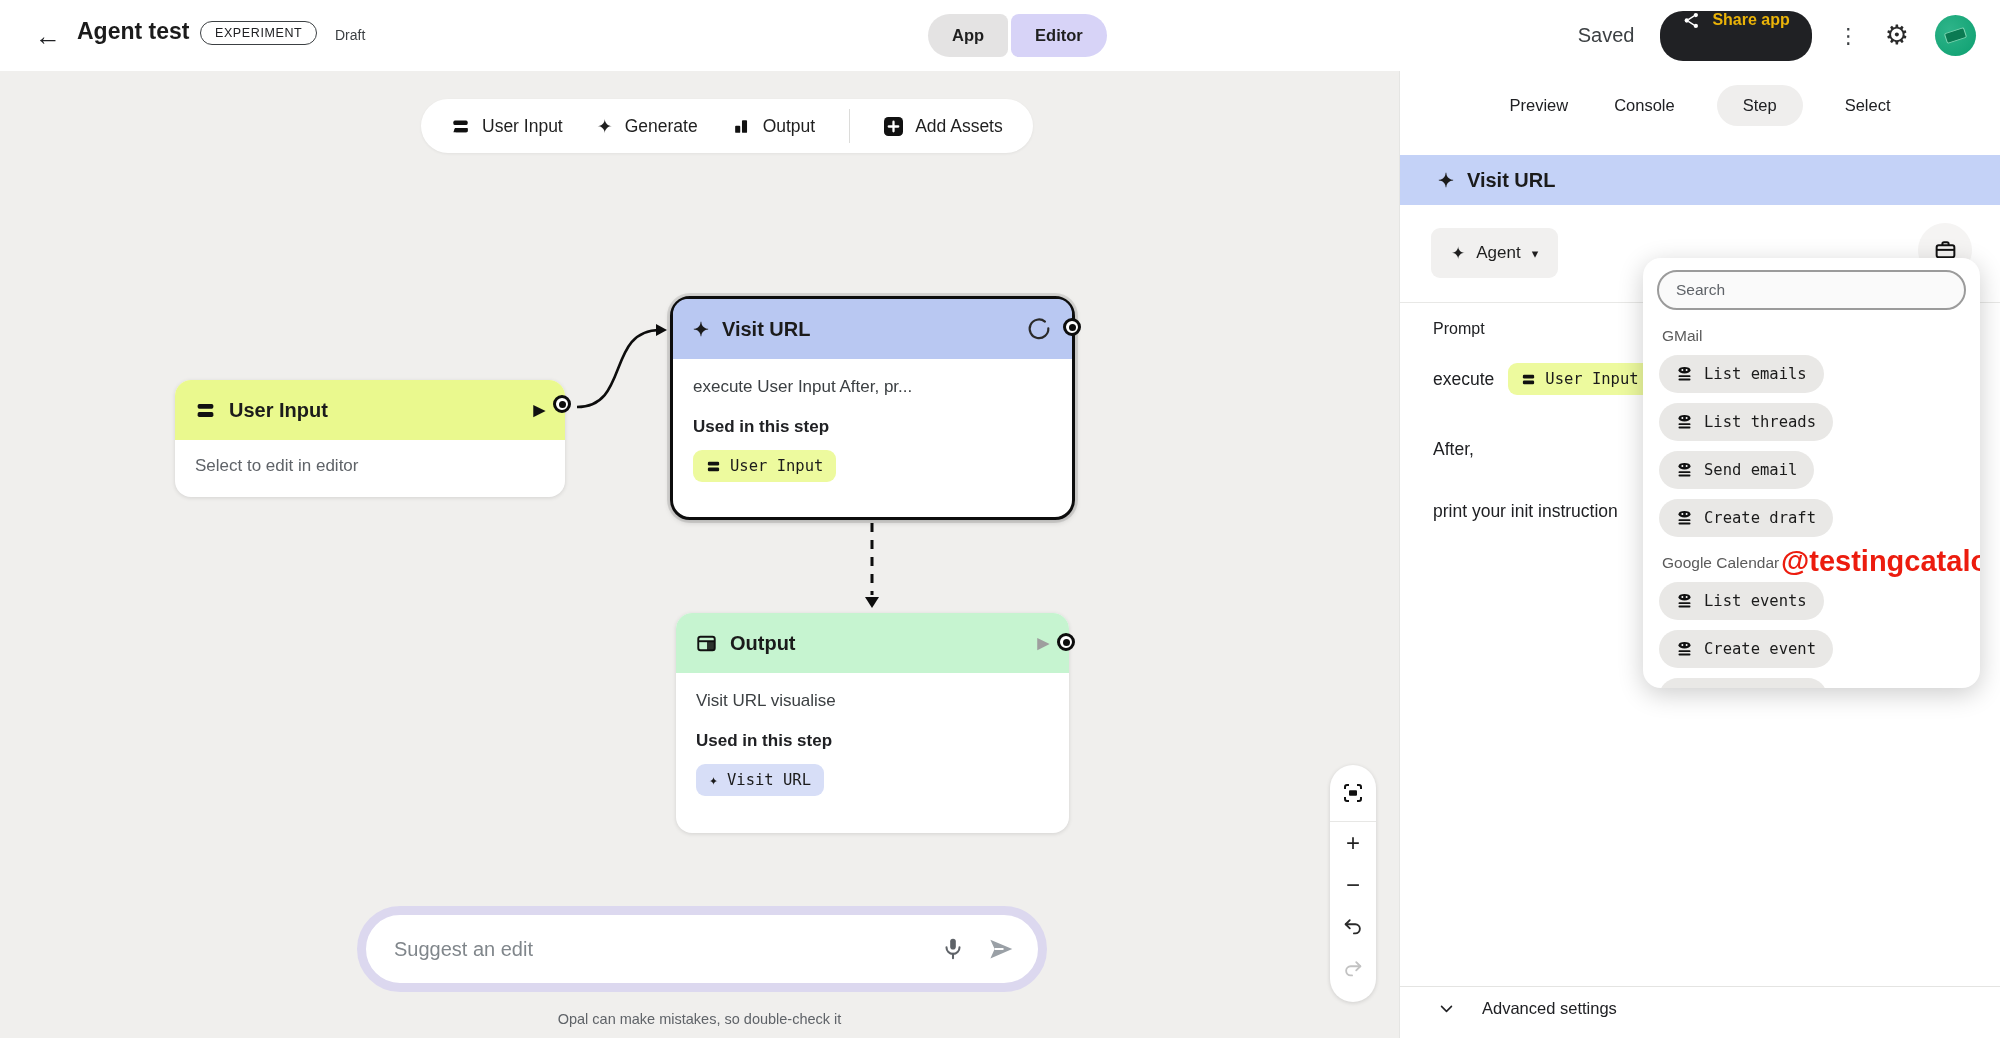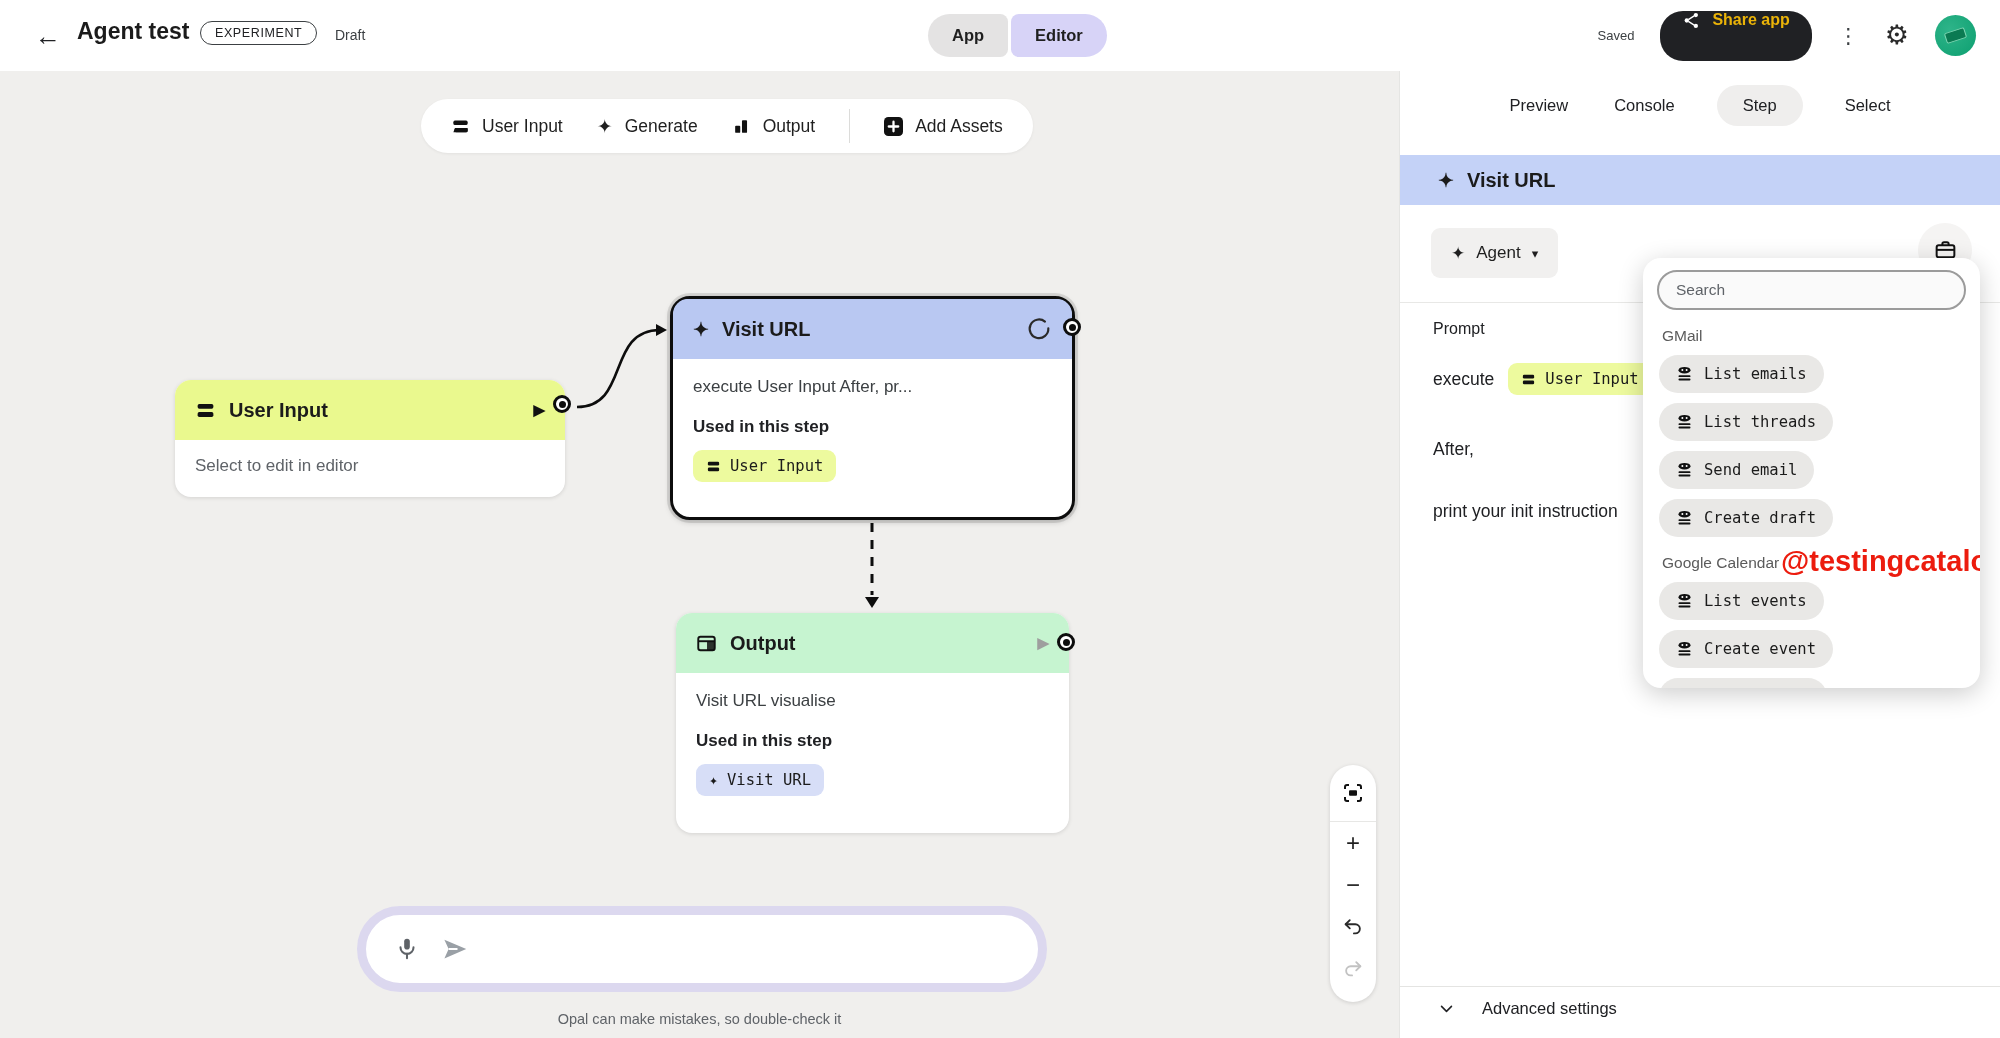--- a/index.html
+++ b/index.html
@@ -9,21 +9,21 @@
   #topbar { position:absolute; left:0; top:0; width:2000px; height:71px; background:#fff; z-index:20; }
   .back-btn { position:absolute; left:30px; top:18px; width:36px; height:36px; font-size:26px; color:#202124; display:flex; align-items:center; justify-content:center; cursor:pointer; }
   .app-title { position:absolute; left:77px; top:18px; font-size:23px; font-weight:bold; color:#1b1b1b; }
   .exp-badge { position:absolute; left:200px; top:21px; border:1.6px solid #3c4043; border-radius:15px; padding:4px 14px; font-size:12.5px; letter-spacing:.6px; color:#202124; }
   .draft-label { position:absolute; left:335px; top:27px; font-size:14px; color:#3c4043; }
   .toggle-group { position:absolute; left:928px; top:14px; display:flex; gap:3px; }
   .toggle { height:43px; display:flex; align-items:center; padding:0 24px; font-size:16.5px; font-weight:bold; color:#1f1f1f; cursor:pointer; }
   .toggle.app { background:#e4e3e3; border-radius:22px 8px 8px 22px; }
   .toggle.editor { background:#d7d3f7; border-radius:8px 22px 22px 8px; }
   .topbar-right { position:absolute; right:24px; top:0; height:71px; display:flex; align-items:center; gap:26px; }
-  .saved-label { font-size:13px; color:#3c4043; }
+  .saved-label { font-size:20px; color:#3c4043; }
   .share-btn { height:50px; background:#202124; color:#eab308; border-radius:23px; display:flex; gap:11px; padding:0 22px; font-size:16px; font-weight:bold; cursor:pointer; }
   .kebab { font-size:21px; color:#3c4043; cursor:pointer; }
   .gear { font-size:27px; color:#2a2a2a; cursor:pointer; line-height:1; }
   .avatar { width:41px; height:41px; border-radius:50%; background:radial-gradient(circle at 35% 35%, #2eb489, #0d9f70); position:relative; cursor:pointer; overflow:hidden; }
   .avatar .bill { position:absolute; left:10px; top:15px; width:21px; height:11px; background:#0b7a52; border:1px solid #7fd8b5; border-radius:2px; transform:rotate(-18deg); }
 
   
   #canvas { position:absolute; left:0; top:71px; width:1399px; height:967px; background:#f0efed; }
   #panel-divider { position:absolute; left:1399px; top:71px; width:1px; height:967px; background:#e5e5e3; }
 
@@ -264,20 +264,21 @@
     </div>
     <div class="zc-btn">
       <svg width="22" height="22" viewBox="0 0 24 24">
           <path d="M15.5 4.5 20 9l-4.5 4.5" fill="none" stroke="#c2c2c2" stroke-width="2" stroke-linecap="round" stroke-linejoin="round"></path>
           <path d="M20 9H9.5a5 5 0 0 0 0 10H11" fill="none" stroke="#c2c2c2" stroke-width="2" stroke-linecap="round"></path>
         </svg>
     </div>
   </div>
 
   <div class="suggest">
+    <input type="text" placeholder="Suggest an edit" style="">
     <span>
       <svg width="26" height="26" viewBox="0 0 24 24">
           <rect x="9.4" y="2.5" width="5.2" height="10" rx="2.6" fill="#5f6368"></rect>
           <path d="M6 10.5a6 6 0 0 0 12 0" fill="none" stroke="#5f6368" stroke-width="1.9" stroke-linecap="round"></path>
           <line x1="12" y1="16.5" x2="12" y2="20.5" stroke="#5f6368" stroke-width="1.9" stroke-linecap="round"></line>
         </svg>
     </span>
     <span>
       <svg width="30" height="30" viewBox="0 0 24 24">
           <path d="M3.5 4.5 21 12 3.5 19.5l3.4-7.5z" fill="#9aa0a6"></path>

